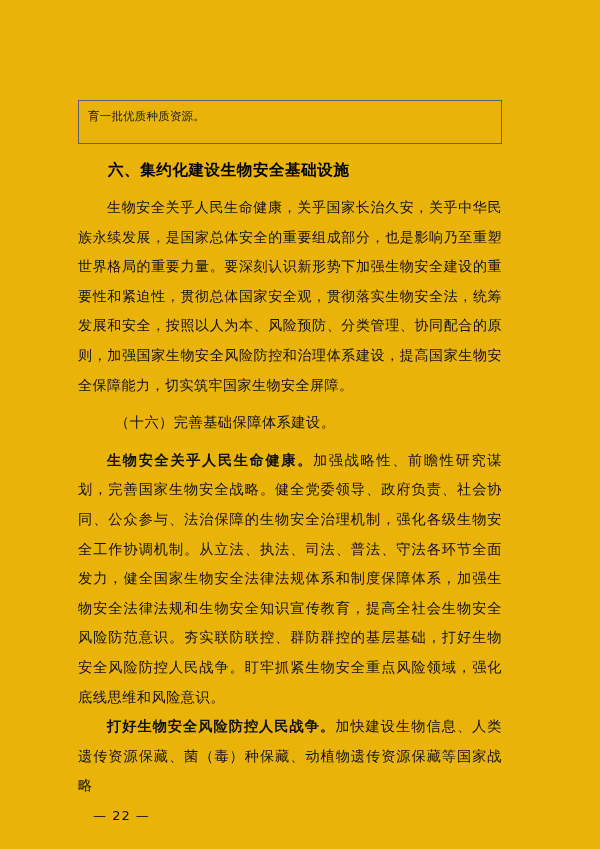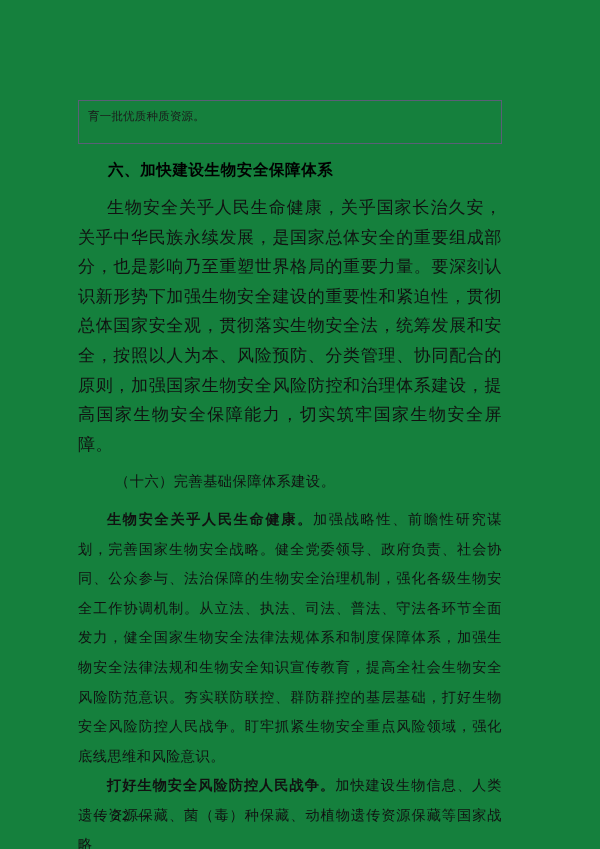--- a/index.html
+++ b/index.html
@@ -7,21 +7,21 @@
     padding: 0;
     background: #e8e8e8;
   }
   body {
     font-family: "DejaVu Sans", sans-serif;
   }
   .page {
     position: relative;
     width: 600px;
     height: 849px;
-    background: #15803d;
+    background: #eab308;
     overflow: hidden;
     box-sizing: border-box;
   }
   .page-inner {
     position: absolute;
     left: 78px;
     top: 0;
     width: 432px;
     height: 849px;
   }
@@ -56,21 +56,21 @@
     font-weight: bold;
     margin: 0 0 8px 0;
     padding: 0;
     text-indent: 30px;
     letter-spacing: 0.6px;
     color: #000;
     font-family: "DejaVu Sans", sans-serif;
     line-height: 30px;
   }
   p.body-para {
-    font-size: 17px;
+    font-size: 14px;
     line-height: 29.6px;
     margin: 0;
     padding: 0;
     text-indent: 29px;
     text-align: justify;
     text-justify: inter-ideograph;
     color: #111;
     letter-spacing: 0.5px;
     font-family: "DejaVu Sans", sans-serif;
   }
@@ -118,21 +118,21 @@
 
 <div class="page">
   <div class="page-inner">
 
     <div class="quote-box">
       <div class="quote-text">育一批优质种质资源。</div>
     </div>
 
     <div class="content">
 
-      <h2 class="section-heading">六、加快建设生物安全保障体系</h2>
+      <h2 class="section-heading">六、集约化建设生物安全基础设施</h2>
 
       <p class="body-para">生物安全关乎人民生命健康，关乎国家长治久安，关乎中华民族永续发展，是国家总体安全的重要组成部分，也是影响乃至重塑世界格局的重要力量。要深刻认识新形势下加强生物安全建设的重要性和紧迫性，贯彻总体国家安全观，贯彻落实生物安全法，统筹发展和安全，按照以人为本、风险预防、分类管理、协同配合的原则，加强国家生物安全风险防控和治理体系建设，提高国家生物安全保障能力，切实筑牢国家生物安全屏障。</p>
 
       <p class="sub-head">（十六）完善基础保障体系建设。</p>
 
       <p class="mixed-para">
         <span class="lead">生物安全关乎人民生命健康。</span><span>加强战略性、前瞻性研究谋划，完善国家生物安全战略。健全党委领导、政府负责、社会协同、公众参与、法治保障的生物安全治理机制，强化各级生物安全工作协调机制。从立法、执法、司法、普法、守法各环节全面发力，健全国家生物安全法律法规体系和制度保障体系，加强生物安全法律法规和生物安全知识宣传教育，提高全社会生物安全风险防范意识。夯实联防联控、群防群控的基层基础，打好生物安全风险防控人民战争。盯牢抓紧生物安全重点风险领域，强化底线思维和风险意识。</span>
       </p>
 
       <p class="mixed-para">

